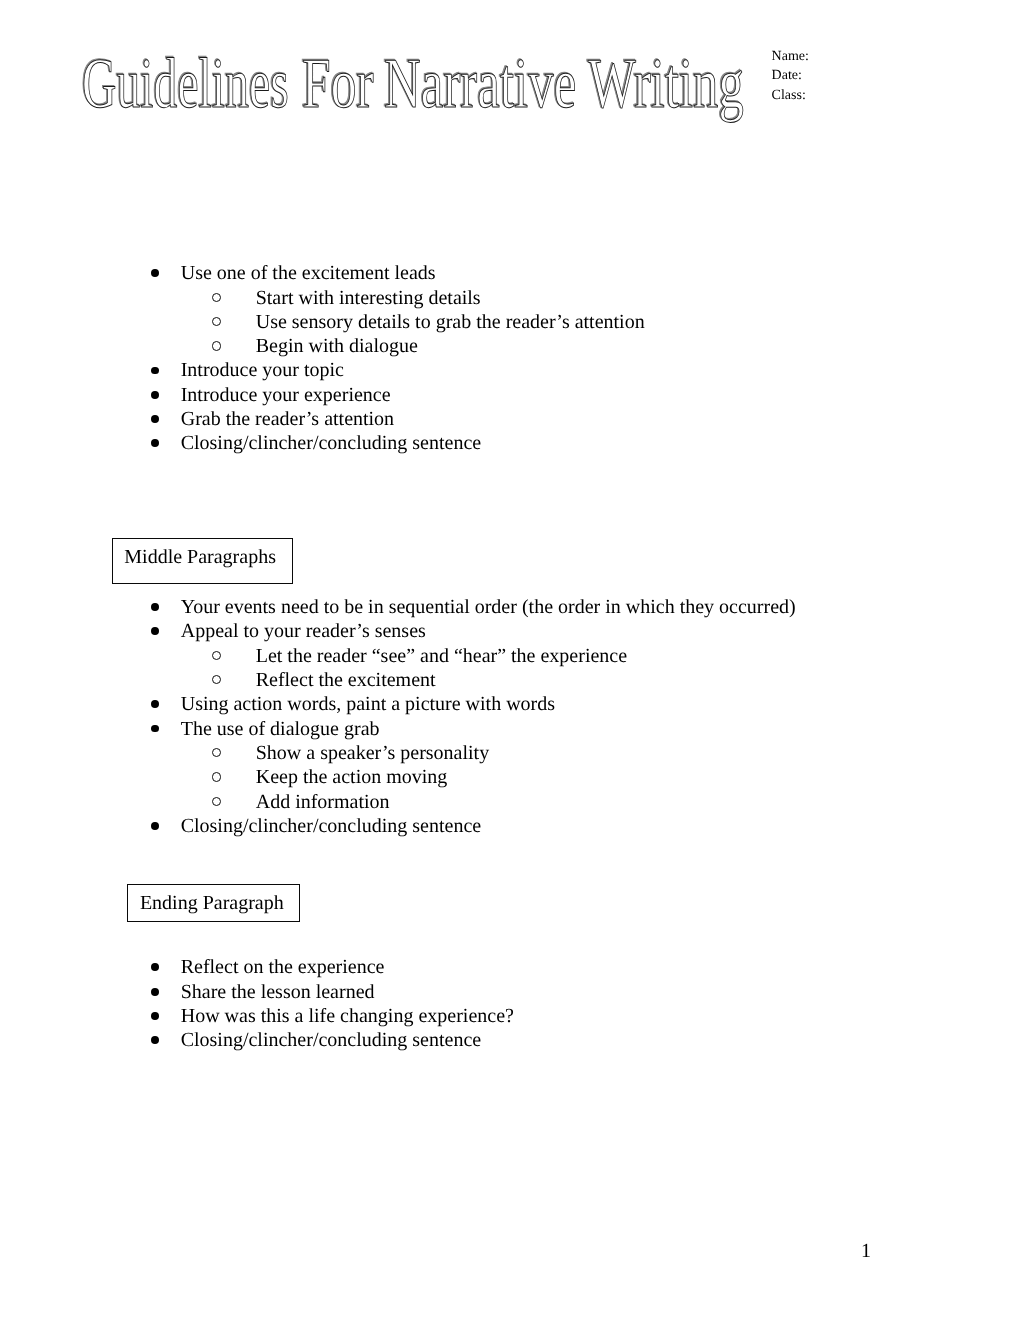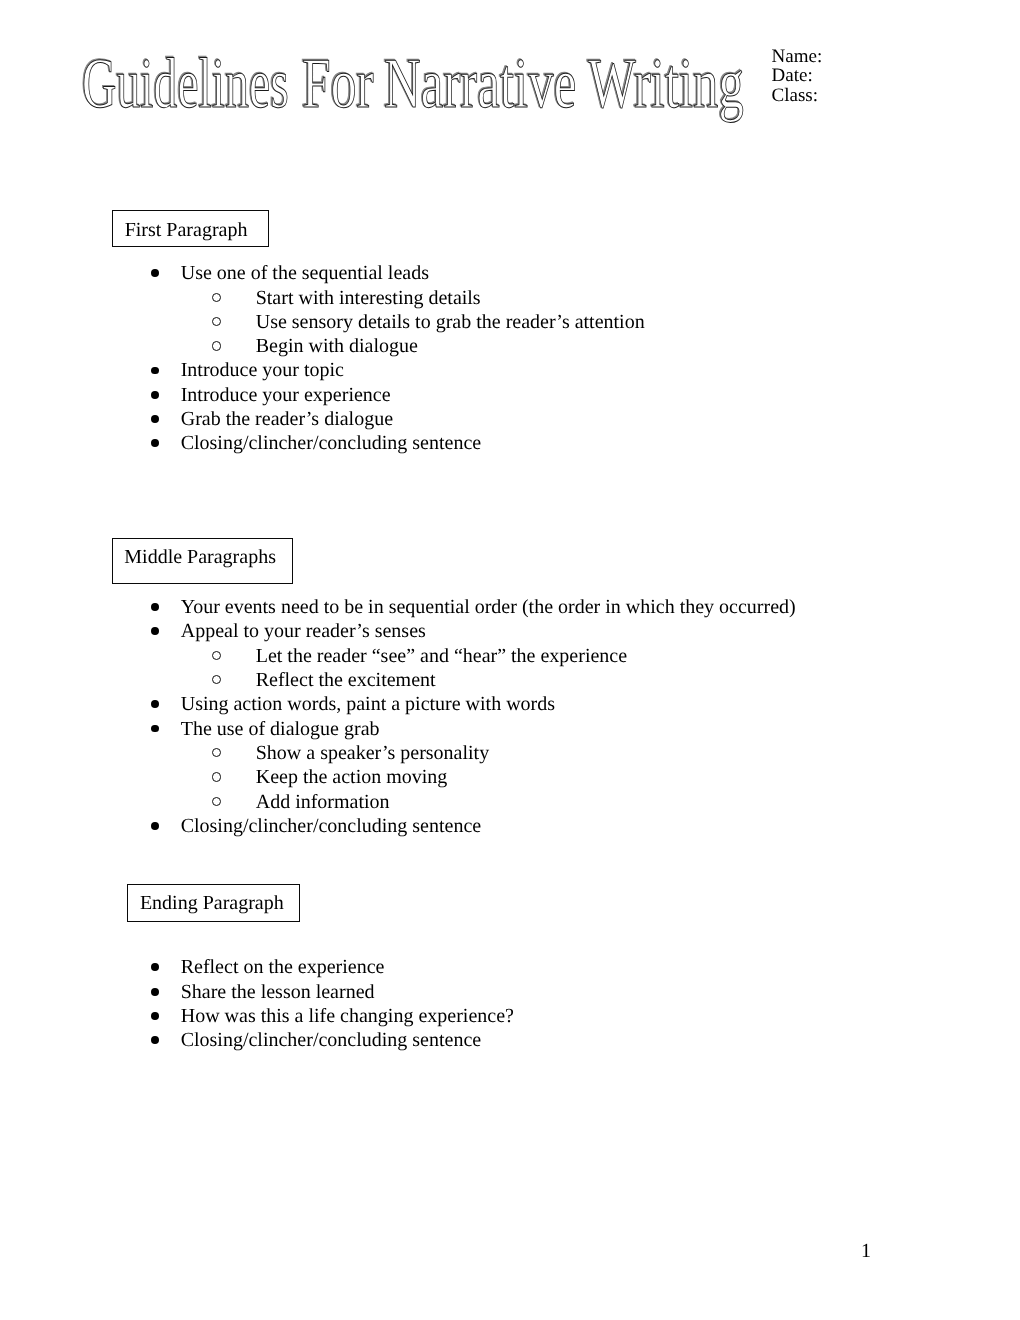--- a/index.html
+++ b/index.html
@@ -18,21 +18,21 @@
   .wa-word .wa-shadow, .wa-word .wa-face { position:absolute; left:0; top:0; white-space:nowrap; }
   .wa-shadow { color:#888888; -webkit-text-stroke:1.2px #888888;
                transform:translate(-1.6px,-1.5px); }
   .wa-face   { color:#ffffff; -webkit-text-stroke:1.0px #1a1a1a; }
   #waw0 { left:82.3px;  transform:scaleX(0.6684); }
   #waw1 { left:301.7px; transform:scaleX(0.7218); }
   #waw2 { left:383.6px; transform:scaleX(0.7133); }
   #waw3 { left:587.6px; transform:scaleX(0.7112); }
 
   
-  .hdr { position:absolute; left:771.6px; top:46.9px; font-size:19px; line-height:19.35px; }
+  .hdr { position:absolute; left:771.6px; top:46.9px; font-size:14px; line-height:19.35px; }
 
   
   .label-box { position:absolute; border:1.2px solid #0a0a0a; box-sizing:border-box;
                font-size:20px; }
   .label-box span { position:absolute; white-space:nowrap; }
 
   
   .list { position:absolute; font-size:20px; line-height:24.32px; }
   .li { position:relative; white-space:nowrap; height:24.32px; }
   .li .tx { position:absolute; left:0; top:0; }
@@ -84,27 +84,24 @@
       <span class="wa-face">Writing</span>
     </div>
   </div>
 
   <div class="hdr">
     <div>Name:</div>
     <div>Date:</div>
     <div>Class:</div>
   </div>
 
-  <div class="label-box" id="box0">
-    <span>First Paragraph</span>
-  </div>
   <div class="list" id="list0">
       <div class="li lvl1">
         <span class="mk"></span>
-        <span class="tx">Use one of the sequential leads</span>
+        <span class="tx">Use one of the excitement leads</span>
       </div>
       <div class="li lvl2">
         <span class="mk"></span>
         <span class="tx">Start with interesting details</span>
       </div>
       <div class="li lvl2">
         <span class="mk"></span>
         <span class="tx">Use sensory details to grab the reader’s attention</span>
       </div>
       <div class="li lvl2">
@@ -114,21 +111,21 @@
       <div class="li lvl1">
         <span class="mk"></span>
         <span class="tx">Introduce your topic</span>
       </div>
       <div class="li lvl1">
         <span class="mk"></span>
         <span class="tx">Introduce your experience</span>
       </div>
       <div class="li lvl1">
         <span class="mk"></span>
-        <span class="tx">Grab the reader’s dialogue</span>
+        <span class="tx">Grab the reader’s attention</span>
       </div>
       <div class="li lvl1">
         <span class="mk"></span>
         <span class="tx">Closing/clincher/concluding sentence</span>
       </div>
     </div>
 
   <div class="label-box" id="box1">
     <span>Middle Paragraphs</span>
   </div>

